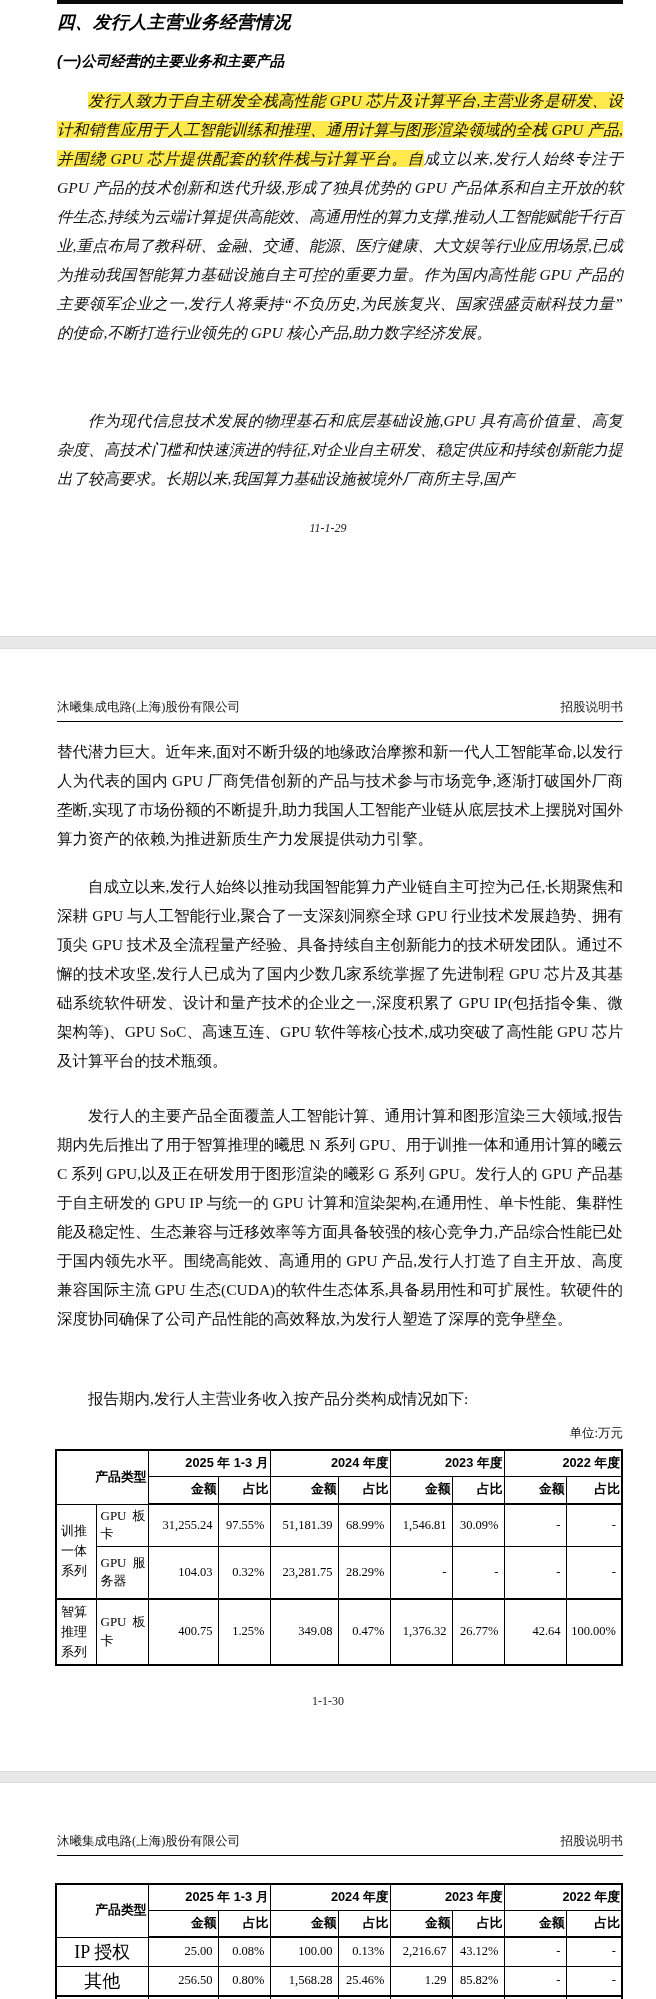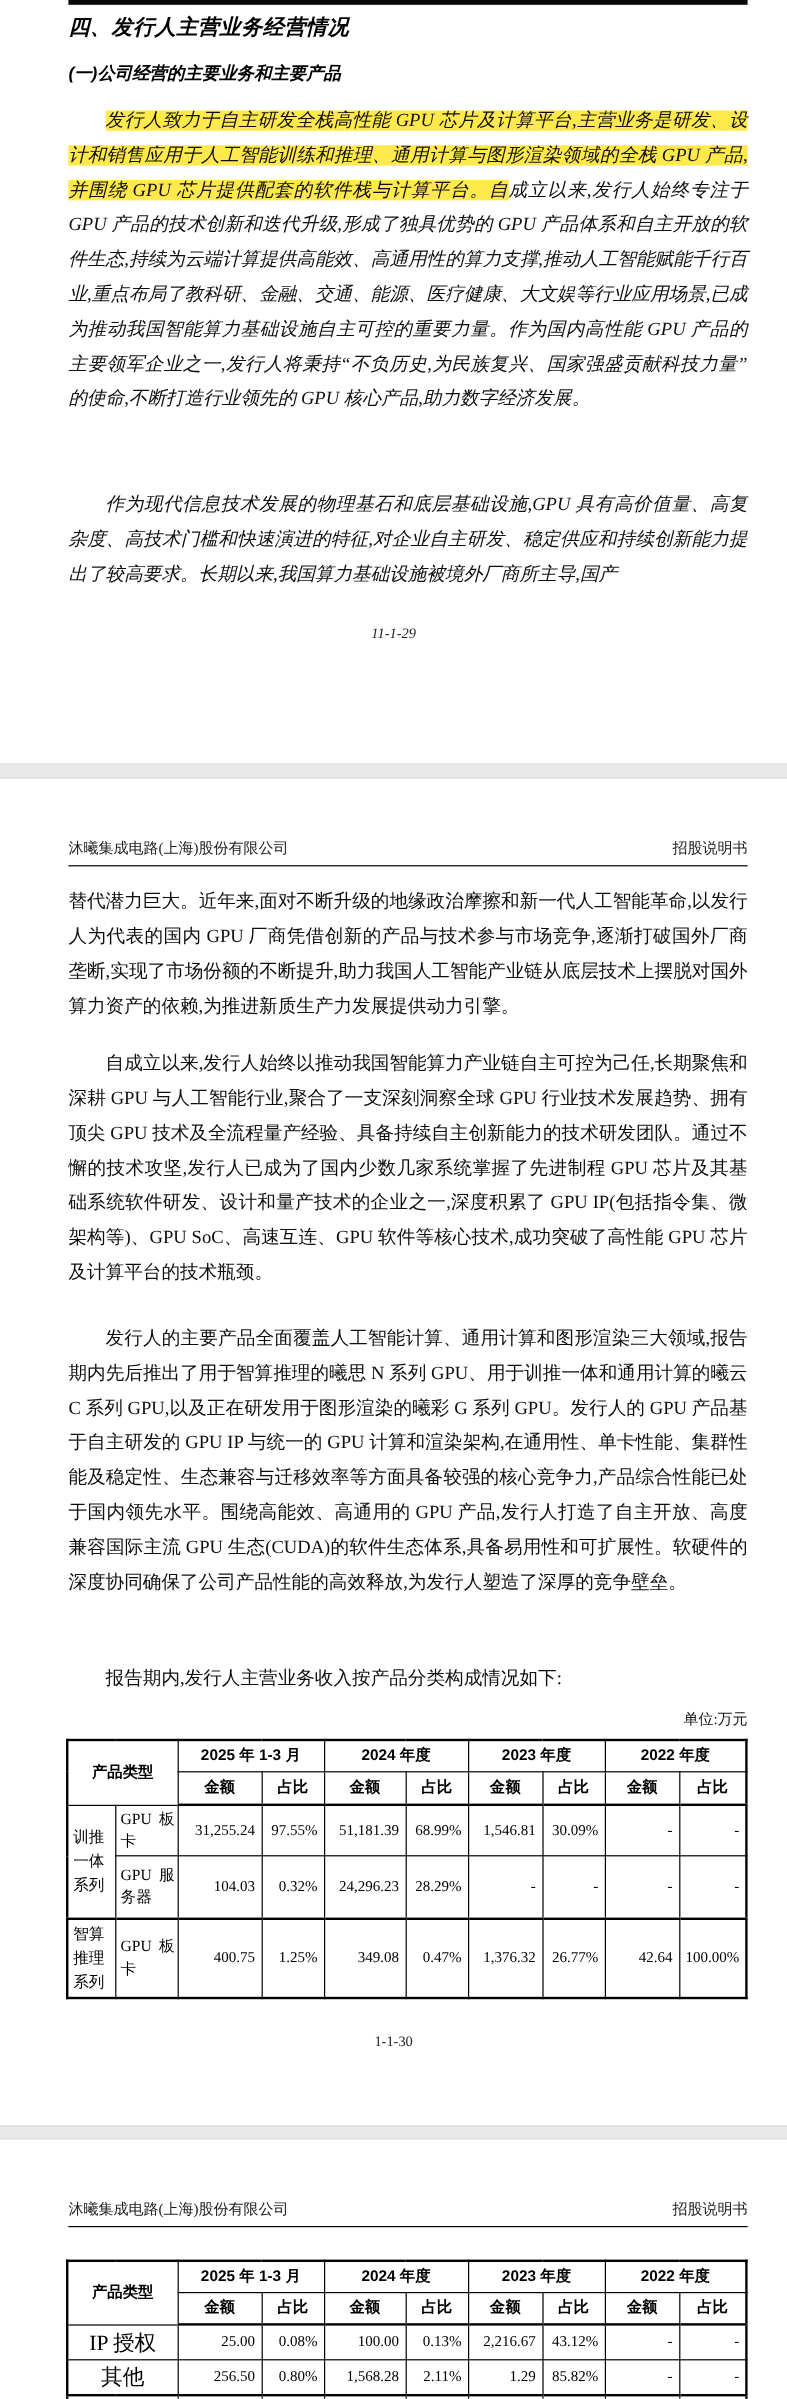--- a/index.html
+++ b/index.html
@@ -24,21 +24,21 @@
 
   .doc-header{position:absolute;left:57px;top:50px;width:566px;display:flex;justify-content:space-between;align-items:flex-end;font-size:12.5px;color:#1a1a1a;border-bottom:1.5px solid #000;padding-bottom:5px;box-sizing:border-box;}
 
   .unit-label{position:absolute;left:57px;top:776px;width:566px;text-align:right;font-size:12.5px;color:#111;margin:0;}
 
   table.rev{position:absolute;left:55px;border-collapse:collapse;table-layout:fixed;width:566px;background:#fff;}
   table.rev.t1{top:800px;}
   table.rev.t2{top:100px;}
   table.rev{border:2.5px solid #000;}
   table.rev th,table.rev td{border:1px solid #000;box-sizing:border-box;overflow:hidden;}
-  table.rev thead th{font-family:"Liberation Sans",sans-serif;font-weight:bold;font-size:12.8px;text-align:center;vertical-align:middle;padding:2px 1px;color:#000;}
+  table.rev thead th{font-family:"Liberation Sans",sans-serif;font-weight:bold;font-size:12.8px;text-align:right;vertical-align:middle;padding:2px 1px;color:#000;}
   table.rev thead tr.hr2 th{border-bottom-width:2px;}
   table.rev td{font-size:12.5px;vertical-align:middle;padding:2px 5px 2px 2px;color:#000;}
   table.rev td.cat{font-size:13px;text-align:left;padding:2px 2px 2px 4px;line-height:1.55;}
   table.rev td.sub{font-size:13px;text-align:justify;padding:2px 2px 2px 4px;line-height:1.45;}
   table.rev td.lbl{font-size:18px;text-align:center;padding:2px;}
   table.rev td.num{text-align:right;}
   table.rev tr.group2 td{border-top-width:2px;}
   table.rev tr.total td{font-weight:bold;border-top-width:2px;font-size:13px;}
   table.rev tr.total td.lbl{font-size:13.5px;}
 </style>
@@ -109,21 +109,21 @@
         <td class="num">68.99%</td>
         <td class="num">1,546.81</td>
         <td class="num">30.09%</td>
         <td class="num">-</td>
         <td class="num">-</td>
       </tr>
       <tr style="height:52px">
         <td class="sub">GPU服务器</td>
         <td class="num">104.03</td>
         <td class="num">0.32%</td>
-        <td class="num">24,296.23</td>
+        <td class="num">23,281.75</td>
         <td class="num">28.29%</td>
         <td class="num">-</td>
         <td class="num">-</td>
         <td class="num">-</td>
         <td class="num">-</td>
       </tr>
       <tr class="group2" style="height:52px">
         <td class="cat">智算推理系列</td>
         <td class="sub">GPU板卡</td>
         <td class="num">400.75</td>
@@ -191,21 +191,21 @@
         <td class="num">2,216.67</td>
         <td class="num">43.12%</td>
         <td class="num">-</td>
         <td class="num">-</td>
       </tr>
       <tr style="height:29px">
         <td class="lbl" colspan="2">其他</td>
         <td class="num">256.50</td>
         <td class="num">0.80%</td>
         <td class="num">1,568.28</td>
-        <td class="num">2.11%</td>
+        <td class="num">25.46%</td>
         <td class="num">1.29</td>
         <td class="num">85.82%</td>
         <td class="num">-</td>
         <td class="num">-</td>
       </tr>
       <tr class="total" style="height:20px">
         <td class="lbl" colspan="2">合计</td>
         <td class="num">32,041.53</td>
         <td class="num">100.00%</td>
         <td class="num">74,190.87</td>

